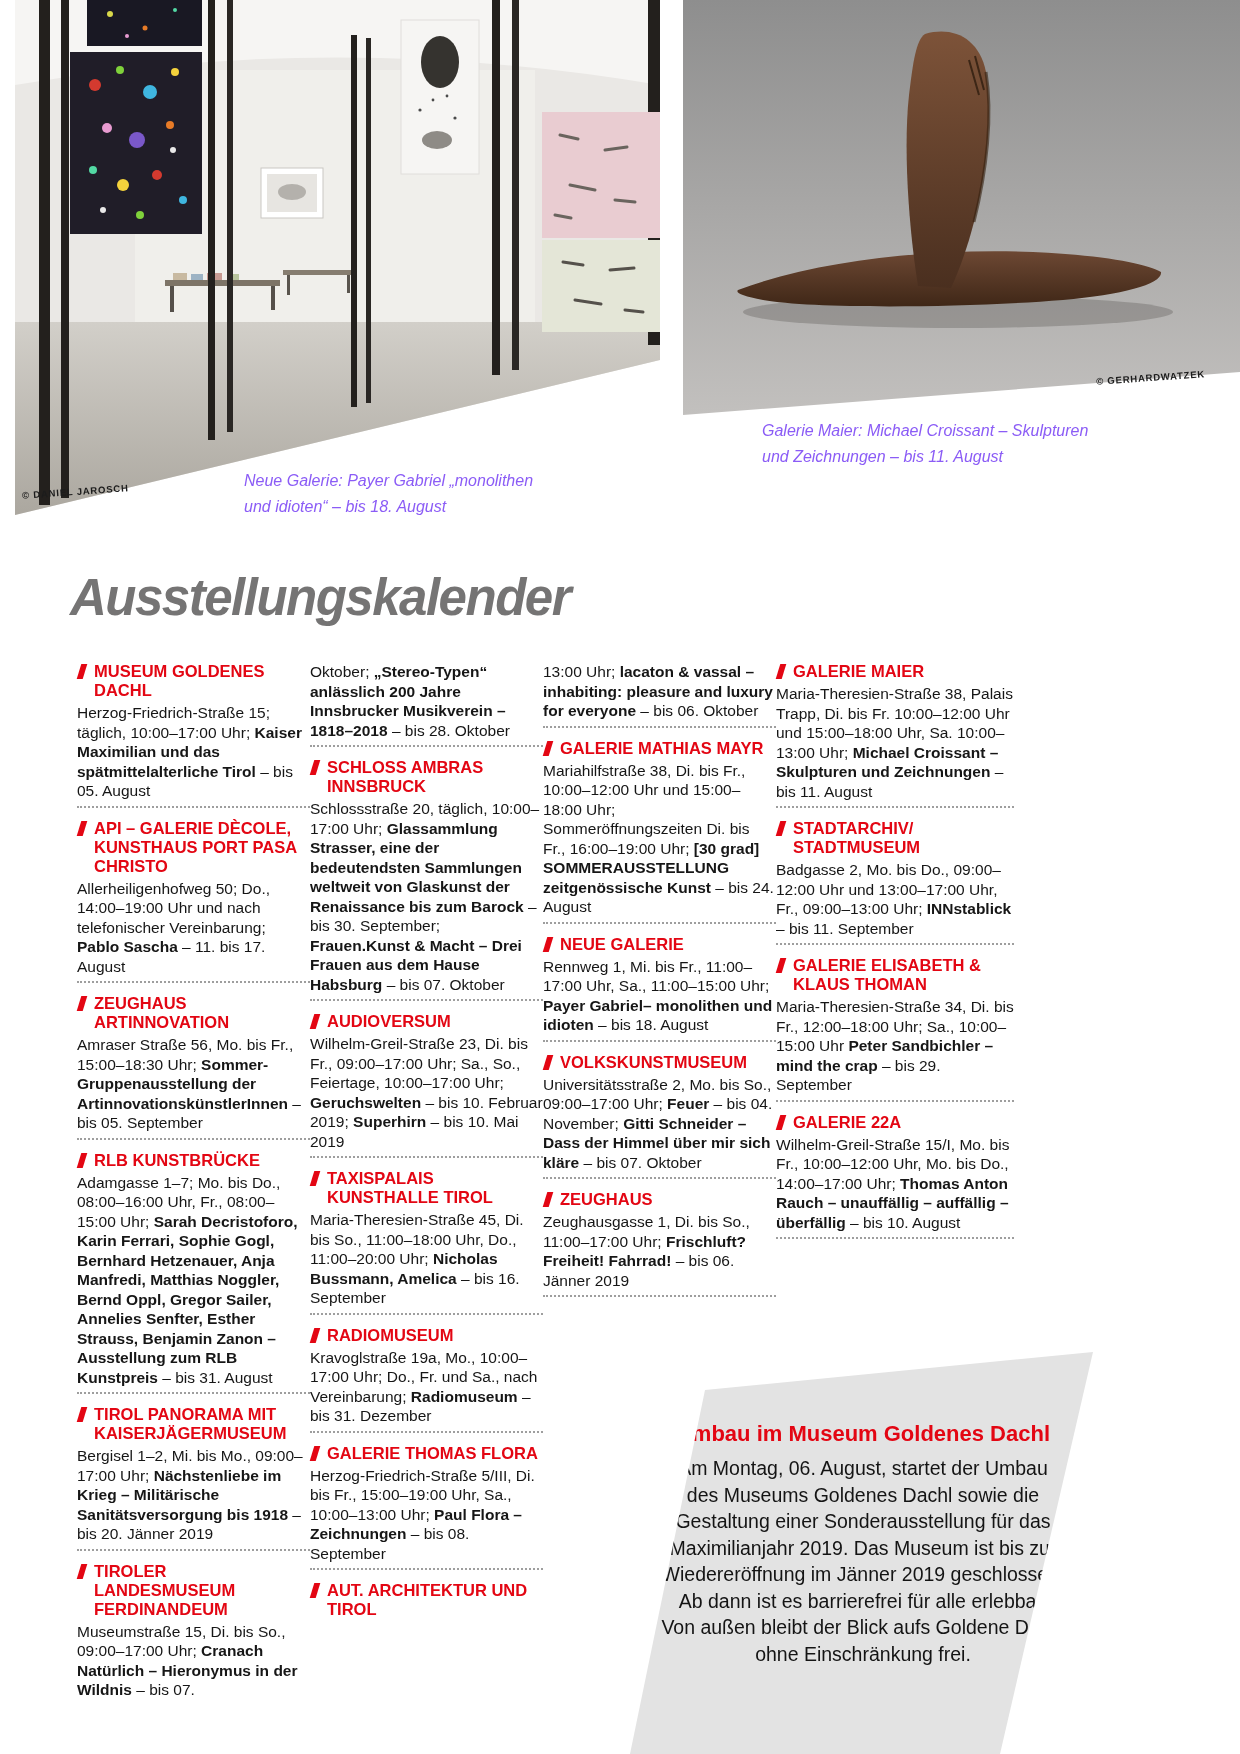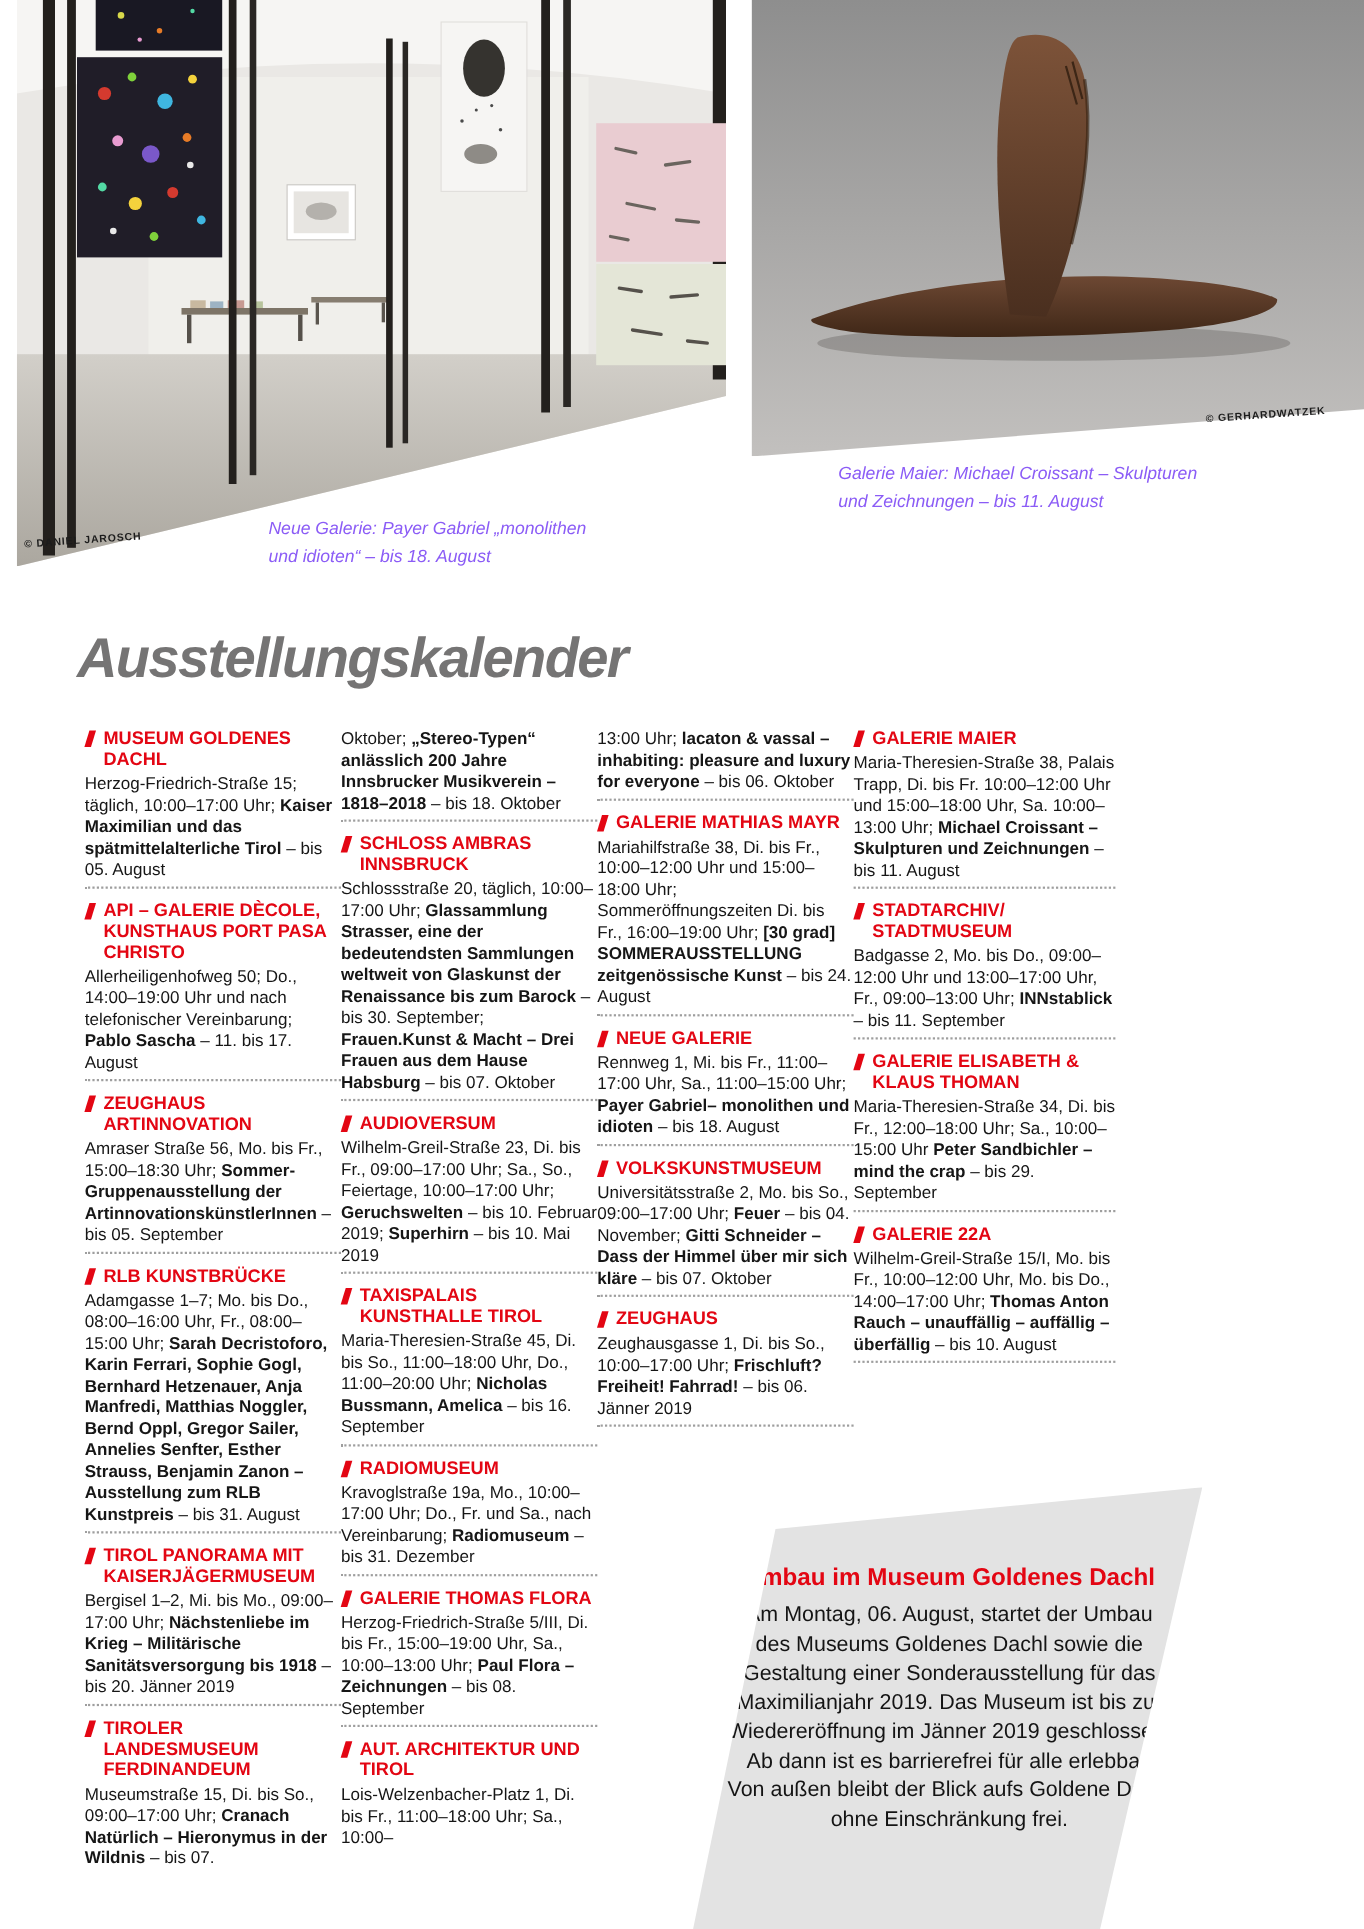--- a/index.html
+++ b/index.html
@@ -192,21 +192,21 @@
           <p class="entry-body"><span>Bergisel 1–2, Mi. bis Mo., 09:00–17:00 Uhr; </span><span class="b">Nächstenliebe im Krieg – Militärische Sanitätsversorgung bis 1918</span><span> – bis 20. Jänner 2019</span></p>
           <div class="rule"></div>
         </div>
         <div class="entry">
           <div class="entry-head"><span class="slash"></span><span>TIROLER LANDESMUSEUM FERDINANDEUM</span></div>
           <p class="entry-body"><span>Museumstraße 15, Di. bis So., 09:00–17:00 Uhr; </span><span class="b">Cranach Natürlich – Hieronymus in der Wildnis</span><span> – bis 07.</span></p>
         </div>
       </div>
       <div class="col">
         <div class="entry">
-          <p class="entry-body"><span>Oktober; </span><span class="b">„Stereo-Typen“ anlässlich 200 Jahre Innsbrucker Musikverein – 1818–2018</span><span> – bis 18. Oktober</span></p>
+          <p class="entry-body"><span>Oktober; </span><span class="b">„Stereo-Typen“ anlässlich 200 Jahre Innsbrucker Musikverein – 1818–2018</span><span> – bis 28. Oktober</span></p>
           <div class="rule"></div>
         </div>
         <div class="entry">
           <div class="entry-head"><span class="slash"></span><span>SCHLOSS AMBRAS INNSBRUCK</span></div>
           <p class="entry-body"><span>Schlossstraße 20, täglich, 10:00–17:00 Uhr; </span><span class="b">Glassammlung Strasser, eine der bedeutendsten Sammlungen weltweit von Glaskunst der Renaissance bis zum Barock</span><span> – bis 30. September; </span><span class="b">Frauen.Kunst &amp; Macht – Drei Frauen aus dem Hause Habsburg</span><span> – bis 07. Oktober</span></p>
           <div class="rule"></div>
         </div>
         <div class="entry">
           <div class="entry-head"><span class="slash"></span><span>AUDIOVERSUM</span></div>
           <p class="entry-body"><span>Wilhelm-Greil-Straße 23, Di. bis Fr., 09:00–17:00 Uhr; Sa., So., Feiertage, 10:00–17:00 Uhr; </span><span class="b">Geruchswelten</span><span> – bis 10. Februar 2019; </span><span class="b">Superhirn</span><span> – bis 10. Mai 2019</span></p>
@@ -222,21 +222,20 @@
           <p class="entry-body"><span>Kravoglstraße 19a, Mo., 10:00–17:00 Uhr; Do., Fr. und Sa., nach Vereinbarung; </span><span class="b">Radiomuseum</span><span> – bis 31. Dezember</span></p>
           <div class="rule"></div>
         </div>
         <div class="entry">
           <div class="entry-head"><span class="slash"></span><span>GALERIE THOMAS FLORA</span></div>
           <p class="entry-body"><span>Herzog-Friedrich-Straße 5/III, Di. bis Fr., 15:00–19:00 Uhr, Sa., 10:00–13:00 Uhr; </span><span class="b">Paul Flora – Zeichnungen</span><span> – bis 08. September</span></p>
           <div class="rule"></div>
         </div>
         <div class="entry">
           <div class="entry-head"><span class="slash"></span><span>AUT. ARCHITEKTUR UND TIROL</span></div>
-          <p class="entry-body"><span>Lois-Welzenbacher-Platz 1, Di. bis Fr., 11:00–18:00 Uhr; Sa., 10:00–</span></p>
         </div>
       </div>
       <div class="col">
         <div class="entry">
           <p class="entry-body"><span>13:00 Uhr; </span><span class="b">lacaton &amp; vassal – inhabiting: pleasure and luxury for everyone</span><span> – bis 06. Oktober</span></p>
           <div class="rule"></div>
         </div>
         <div class="entry">
           <div class="entry-head"><span class="slash"></span><span>GALERIE MATHIAS MAYR</span></div>
           <p class="entry-body"><span>Mariahilfstraße 38, Di. bis Fr., 10:00–12:00 Uhr und 15:00–18:00 Uhr; Sommeröffnungszeiten Di. bis Fr., 16:00–19:00 Uhr; </span><span class="b">[30 grad] SOMMERAUSSTELLUNG zeitgenössische Kunst</span><span> – bis 24. August</span></p>
@@ -247,21 +246,21 @@
           <p class="entry-body"><span>Rennweg 1, Mi. bis Fr., 11:00–17:00 Uhr, Sa., 11:00–15:00 Uhr; </span><span class="b">Payer Gabriel– monolithen und idioten</span><span> – bis 18. August</span></p>
           <div class="rule"></div>
         </div>
         <div class="entry">
           <div class="entry-head"><span class="slash"></span><span>VOLKSKUNSTMUSEUM</span></div>
           <p class="entry-body"><span>Universitätsstraße 2, Mo. bis So., 09:00–17:00 Uhr; </span><span class="b">Feuer</span><span> – bis 04. November; </span><span class="b">Gitti Schneider – Dass der Himmel über mir sich kläre</span><span> – bis 07. Oktober</span></p>
           <div class="rule"></div>
         </div>
         <div class="entry">
           <div class="entry-head"><span class="slash"></span><span>ZEUGHAUS</span></div>
-          <p class="entry-body"><span>Zeughausgasse 1, Di. bis So., 10:00–17:00 Uhr; </span><span class="b">Frischluft? Freiheit! Fahrrad!</span><span> – bis 06. Jänner 2019</span></p>
+          <p class="entry-body"><span>Zeughausgasse 1, Di. bis So., 11:00–17:00 Uhr; </span><span class="b">Frischluft? Freiheit! Fahrrad!</span><span> – bis 06. Jänner 2019</span></p>
           <div class="rule"></div>
         </div>
       </div>
       <div class="col">
         <div class="entry">
           <div class="entry-head"><span class="slash"></span><span>GALERIE MAIER</span></div>
           <p class="entry-body"><span>Maria-Theresien-Straße 38, Palais Trapp, Di. bis Fr. 10:00–12:00 Uhr und 15:00–18:00 Uhr, Sa. 10:00–13:00 Uhr; </span><span class="b">Michael Croissant – Skulpturen und Zeichnungen</span><span> – bis 11. August</span></p>
           <div class="rule"></div>
         </div>
         <div class="entry">

